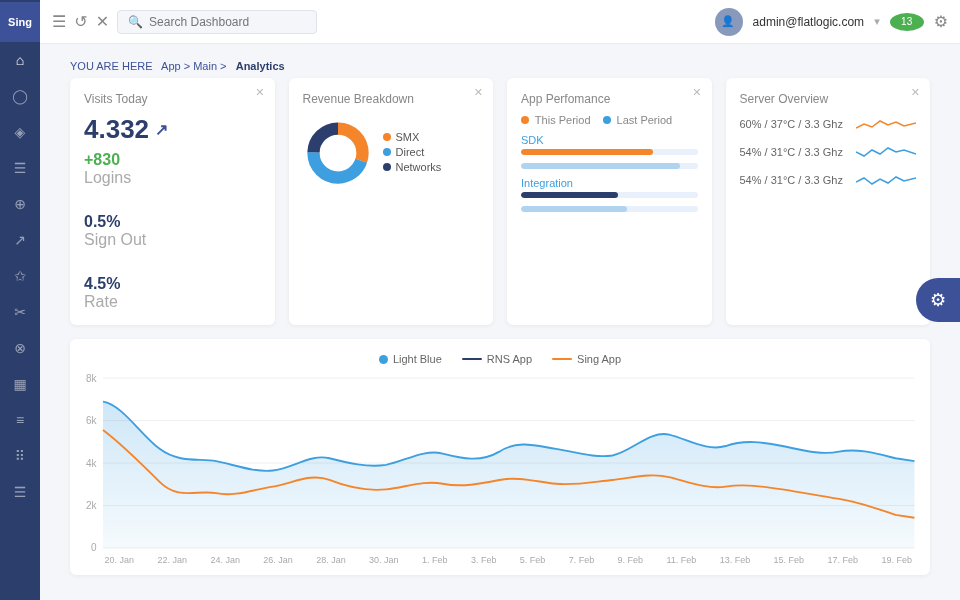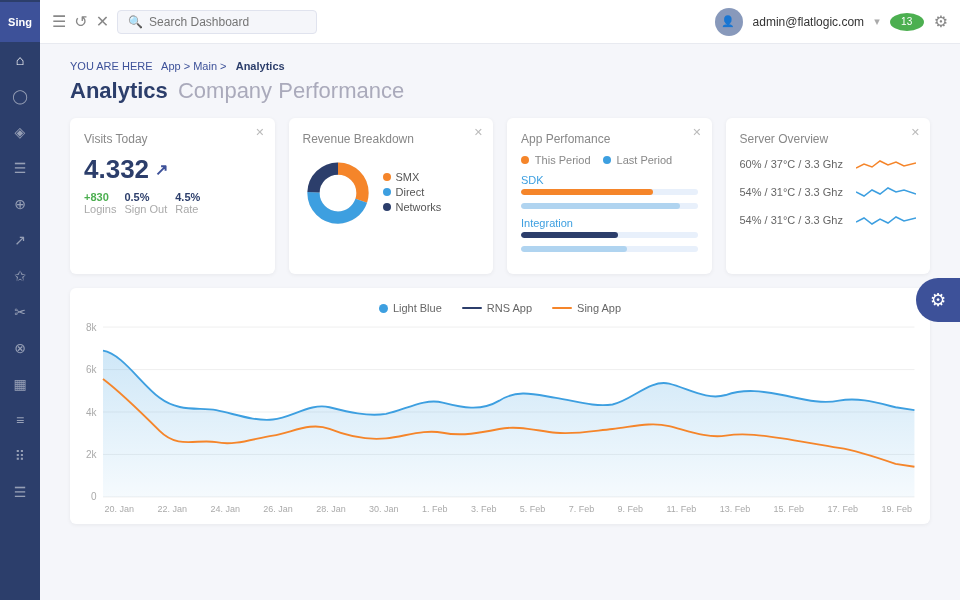--- a/index.html
+++ b/index.html
@@ -178,22 +178,23 @@
       display: flex;
       align-items: center;
       gap: 6px;
     }
     .arrow-up {
       color: #3d5199;
       font-size: 16px;
     }
     .card-stats {
       display: flex;
-      gap: 8px;
-      font-size: 11px;
+      gap: 26px;
+      font-size: 16px;
+      flex-direction: column;
     }
     .stat-item .stat-val { color: #2c3e6b; font-weight: 600; }
     .stat-item .stat-label { color: #aaa; }
     .stat-positive { color: #4caf50 !important; }
 
     
     .revenue-card {
       display: flex;
       flex-direction: column;
     }
@@ -321,24 +322,20 @@
   <div class="content">
 
     <div class="breadcrumb">
       <span>YOU ARE HERE</span>
       &nbsp;
       <span>App &gt; Main &gt;</span>
       &nbsp;
       <span style="color:#2c3e6b;font-weight:600;">Analytics</span>
     </div>
 
-    <div class="page-title">
-      <span>Analytics</span>
-      <span class="subtitle">Company Performance</span>
-    </div>
 
     <div class="cards-row">
 
       <div class="card">
         <span class="card-close">✕</span>
         <div class="card-title">Visits Today</div>
         <div class="card-value">
           <span>4.332</span>
           <span class="arrow-up">↗</span>
         </div>

